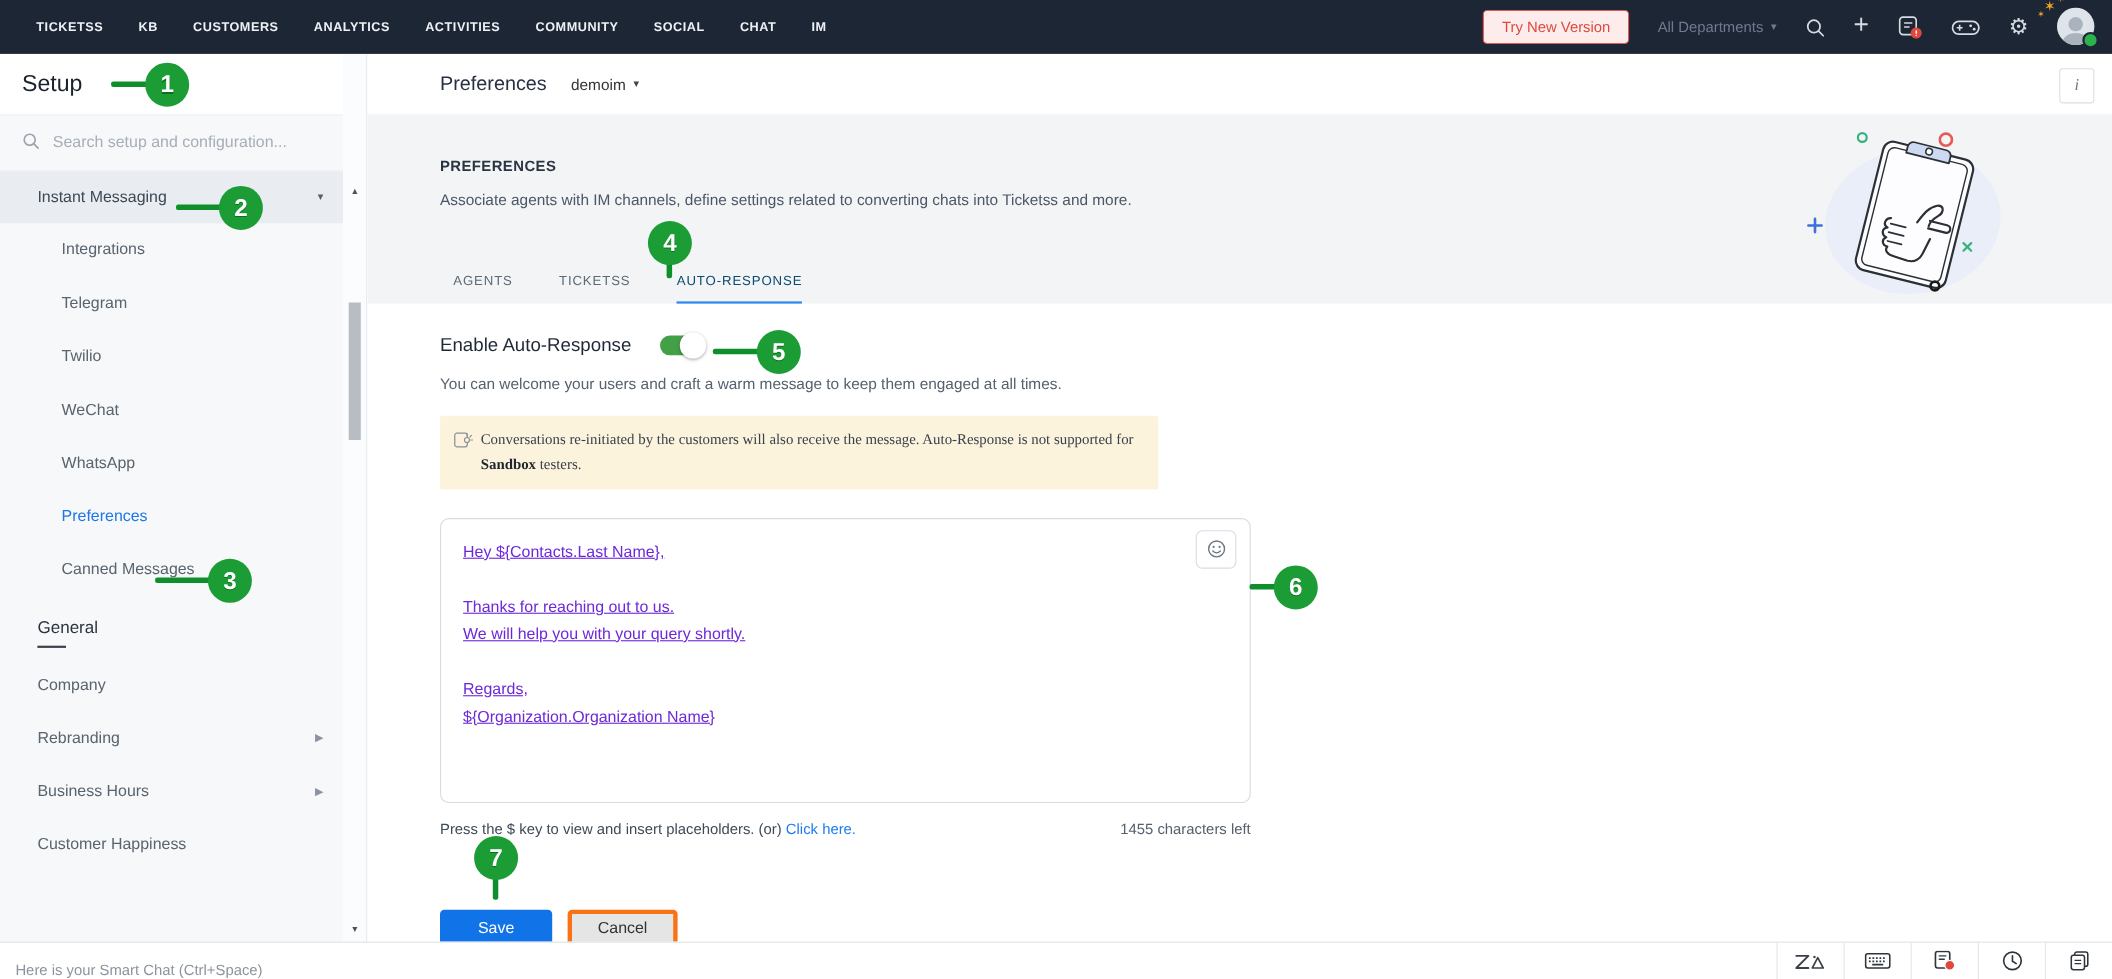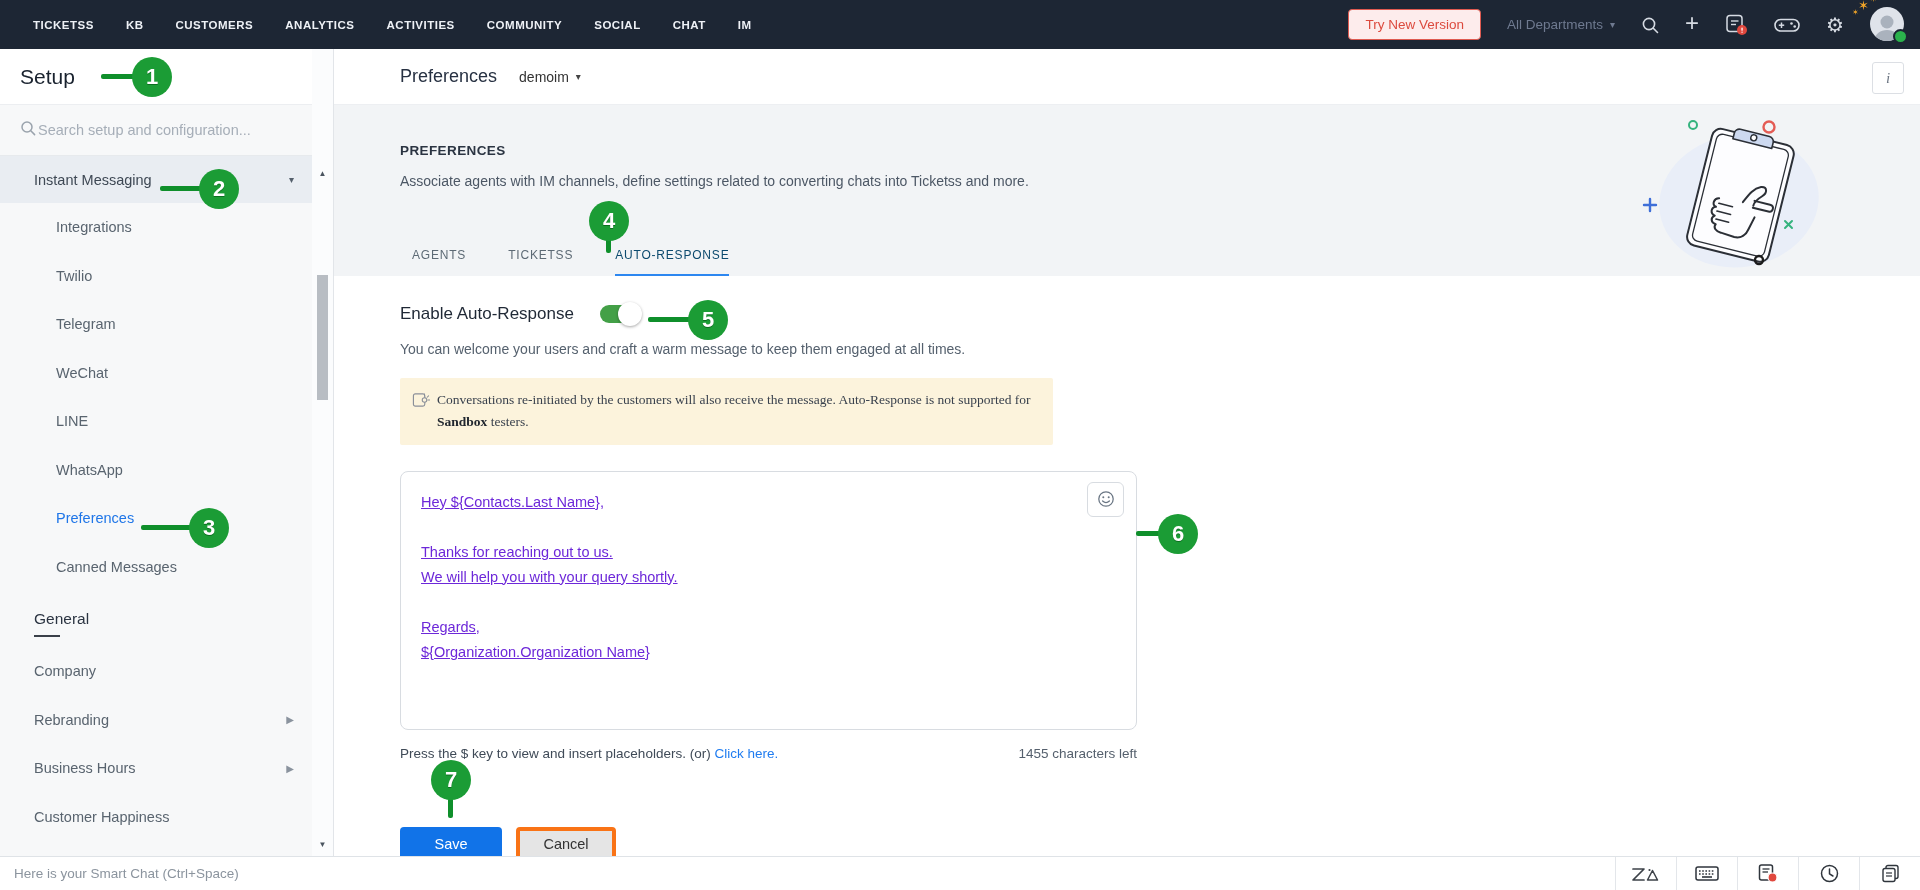--- a/index.html
+++ b/index.html
@@ -29,21 +29,21 @@
   .sp2{top:2px;left:-18px;font-size:8px;}
   .sp3{top:-11px;left:0px;font-size:8px;}
 
   
   .body-row{position:absolute;top:49px;left:0;right:0;bottom:33px;display:flex;}
 
   
   .sidebar{width:312px;background:#f7f8f9;box-sizing:border-box;display:flex;flex-direction:column;}
   .sidebar-title{height:55px;display:flex;align-items:center;padding-left:20px;font-size:21px;color:#19222e;
                  background:#fff;border-bottom:1px solid #eceef1;}
-  .sidebar-search{display:flex;align-items:center;height:50px;padding:0 20px;
+  .sidebar-search{display:flex;align-items:center;gap:10px;height:50px;padding:0 20px;
                   border-bottom:1px solid #e7eaed;color:#9aa3ad;}
   .sidebar-search input{border:none;background:transparent;outline:none;font-size:14.5px;color:#444;width:100%;
                         font-family:inherit;}
   .sidebar-search input::placeholder{color:#a6aeb8;}
   .sidebar-nav{flex:1;overflow:hidden;font-size:14.5px;color:#59646f;text-align:center;}
   .snav-group{height:47px;display:flex;align-items:center;padding:0 18px 0 34px;background:#e9edf2;color:#3e4854;}
   .snav-group .caret{margin-left:auto;color:#55606c;}
   .snav-item{height:48.5px;display:flex;align-items:center;padding-left:56px;cursor:pointer;}
   .snav-item.active{color:#1f76e8;}
   .snav-top{height:48.5px;display:flex;align-items:center;padding:0 18px 0 34px;cursor:pointer;}
@@ -105,21 +105,21 @@
             font-family:inherit;cursor:pointer;}
   .btn-cancel{width:100px;height:34px;background:#e5e5e5;color:#333;border:4px solid #f97316;border-radius:4px;
               font-size:14.5px;font-family:inherit;cursor:pointer;}
 
   
   .bottombar{position:absolute;left:0;right:0;bottom:0;height:33px;background:#fff;border-top:1px solid #dfe3e7;
              display:flex;align-items:stretch;z-index:10;}
   .bb-left{display:flex;width:298px;border-right:1px solid #e3e6ea;}
   .bb-tool{flex:1;display:flex;flex-direction:column;align-items:center;justify-content:center;gap:1px;
            color:#8a9199;font-size:9px;cursor:pointer;}
-  .bb-input{flex:1;display:flex;align-items:center;padding-left:12px;}
+  .bb-input{flex:1;display:flex;align-items:flex-end;padding-left:12px;}
   .bb-input input{border:none;outline:none;width:100%;font-size:13.5px;color:#555;font-family:inherit;}
   .bb-input input::placeholder{color:#8b949e;}
   .bb-right{display:flex;}
   .bb-icon{width:60px;display:flex;align-items:center;justify-content:center;border-left:1px solid #e3e6ea;
            cursor:pointer;color:#2f353c;}
 
   
   .callout{position:absolute;width:40px;height:40px;border-radius:50%;background:#1b9c35;color:#fff;
            font-size:22px;font-weight:bold;display:flex;align-items:center;justify-content:center;z-index:40;
            text-shadow:0 1px 0 #0c6e20;}
@@ -202,24 +202,23 @@
             </svg>
         </span>
         <input type="text" placeholder="Search setup and configuration..." style="">
       </div>
       <div class="sidebar-nav">
         <div class="snav-group">
           <span>Instant Messaging</span>
           <span class="caret">▾</span>
         </div>
         <div class="snav-item">Integrations</div>
+        <div class="snav-item">Telegram</div>
         <div class="snav-item">Twilio</div>
-        <div class="snav-item">Telegram</div>
         <div class="snav-item">WeChat</div>
-        <div class="snav-item">LINE</div>
         <div class="snav-item">WhatsApp</div>
         <div class="snav-item active">Preferences</div>
         <div class="snav-item">Canned Messages</div>
         <div class="snav-header">General</div>
         <div class="snav-top">
           <span>Company</span>
         </div>
         <div class="snav-top">
           <span>Rebranding</span>
           <span class="chev">▶</span>

